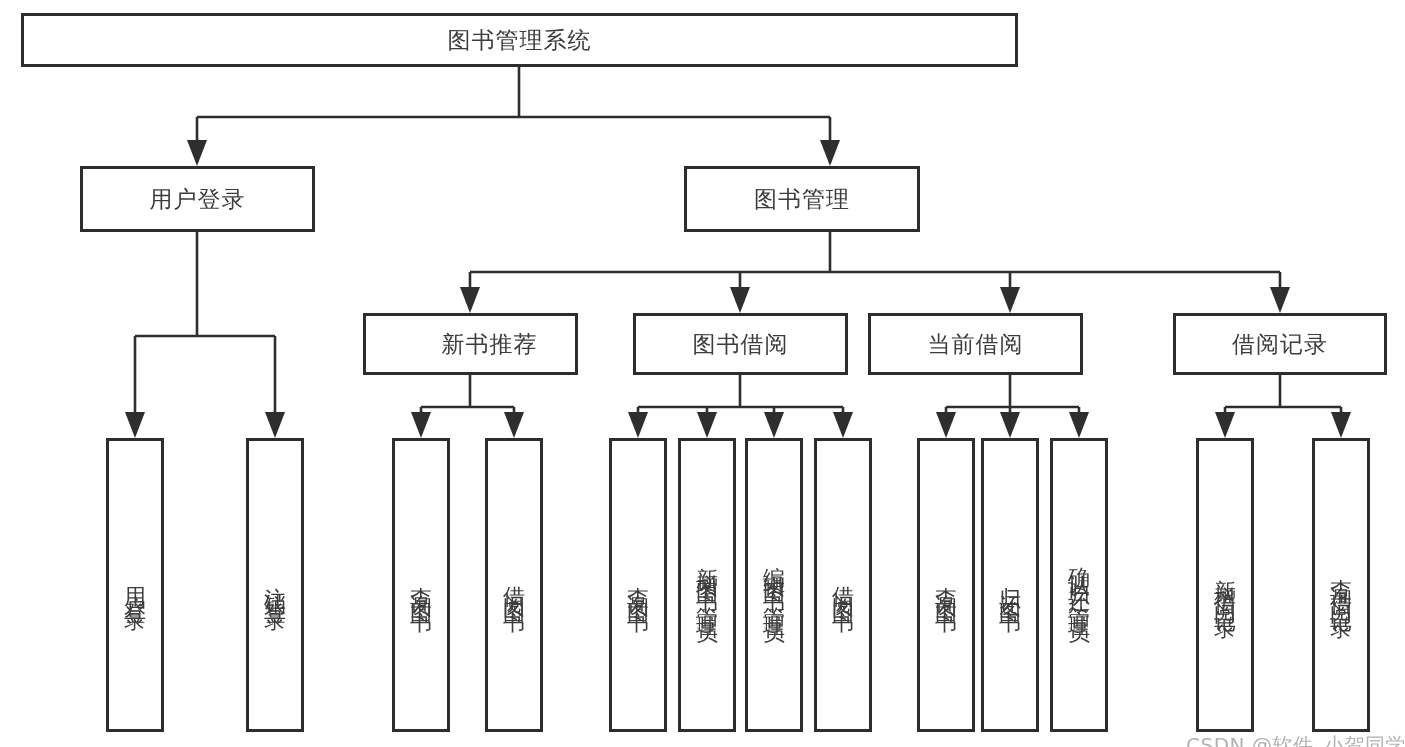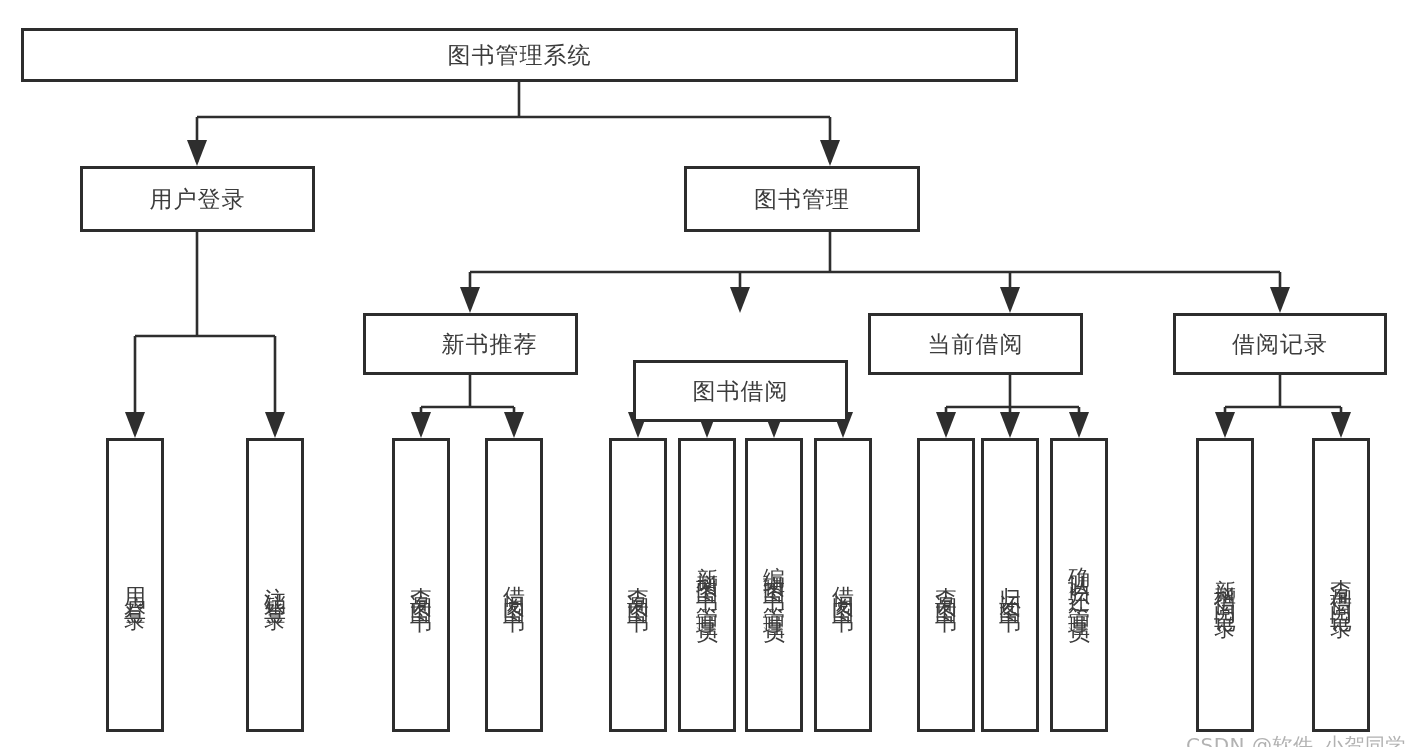--- a/index.html
+++ b/index.html
@@ -131,27 +131,27 @@
       <polygon points="764,412 784,412 774,438"></polygon>
       <polygon points="833,412 853,412 843,438"></polygon>
       <polygon points="936,412 956,412 946,438"></polygon>
       <polygon points="1000,412 1020,412 1010,438"></polygon>
       <polygon points="1069,412 1089,412 1079,438"></polygon>
       <polygon points="1215,412 1235,412 1225,438"></polygon>
       <polygon points="1331,412 1351,412 1341,438"></polygon>
     </g>
   </svg>
 
-  <div class="node h" style="left:21px; top:28px; width:997px; height:54px;">图书管理系统</div>
+  <div class="node h" style="left:21px; top:13px; width:997px; height:54px;">图书管理系统</div>
 
   <div class="node h" style="left:80px; top:166px; width:235px; height:66px;">用户登录</div>
   <div class="node h" style="left:684px; top:166px; width:236px; height:66px;">图书管理</div>
 
   <div class="node h" style="left:363px; top:313px; width:215px; height:62px;padding-left:38px;">新书推荐</div>
-  <div class="node h" style="left:633px; top:313px; width:215px; height:62px;margin-top:47px;">图书借阅</div>
+  <div class="node h" style="left:633px; top:313px; width:215px; height:62px;">图书借阅</div>
   <div class="node h" style="left:868px; top:313px; width:215px; height:62px;">当前借阅</div>
   <div class="node h" style="left:1173px; top:313px; width:214px; height:62px;">借阅记录</div>
 
   <div class="node v" style="left:106px; top:438px; width:58px; height:294px;">用户登录</div>
   <div class="node v" style="left:246px; top:438px; width:58px; height:294px;">注销登录</div>
 
   <div class="node v" style="left:392px; top:438px; width:58px; height:294px;">查询图书</div>
   <div class="node v" style="left:485px; top:438px; width:58px; height:294px;">借阅图书</div>
 
   <div class="node v" style="left:609px; top:438px; width:58px; height:294px;">查询图书</div>

